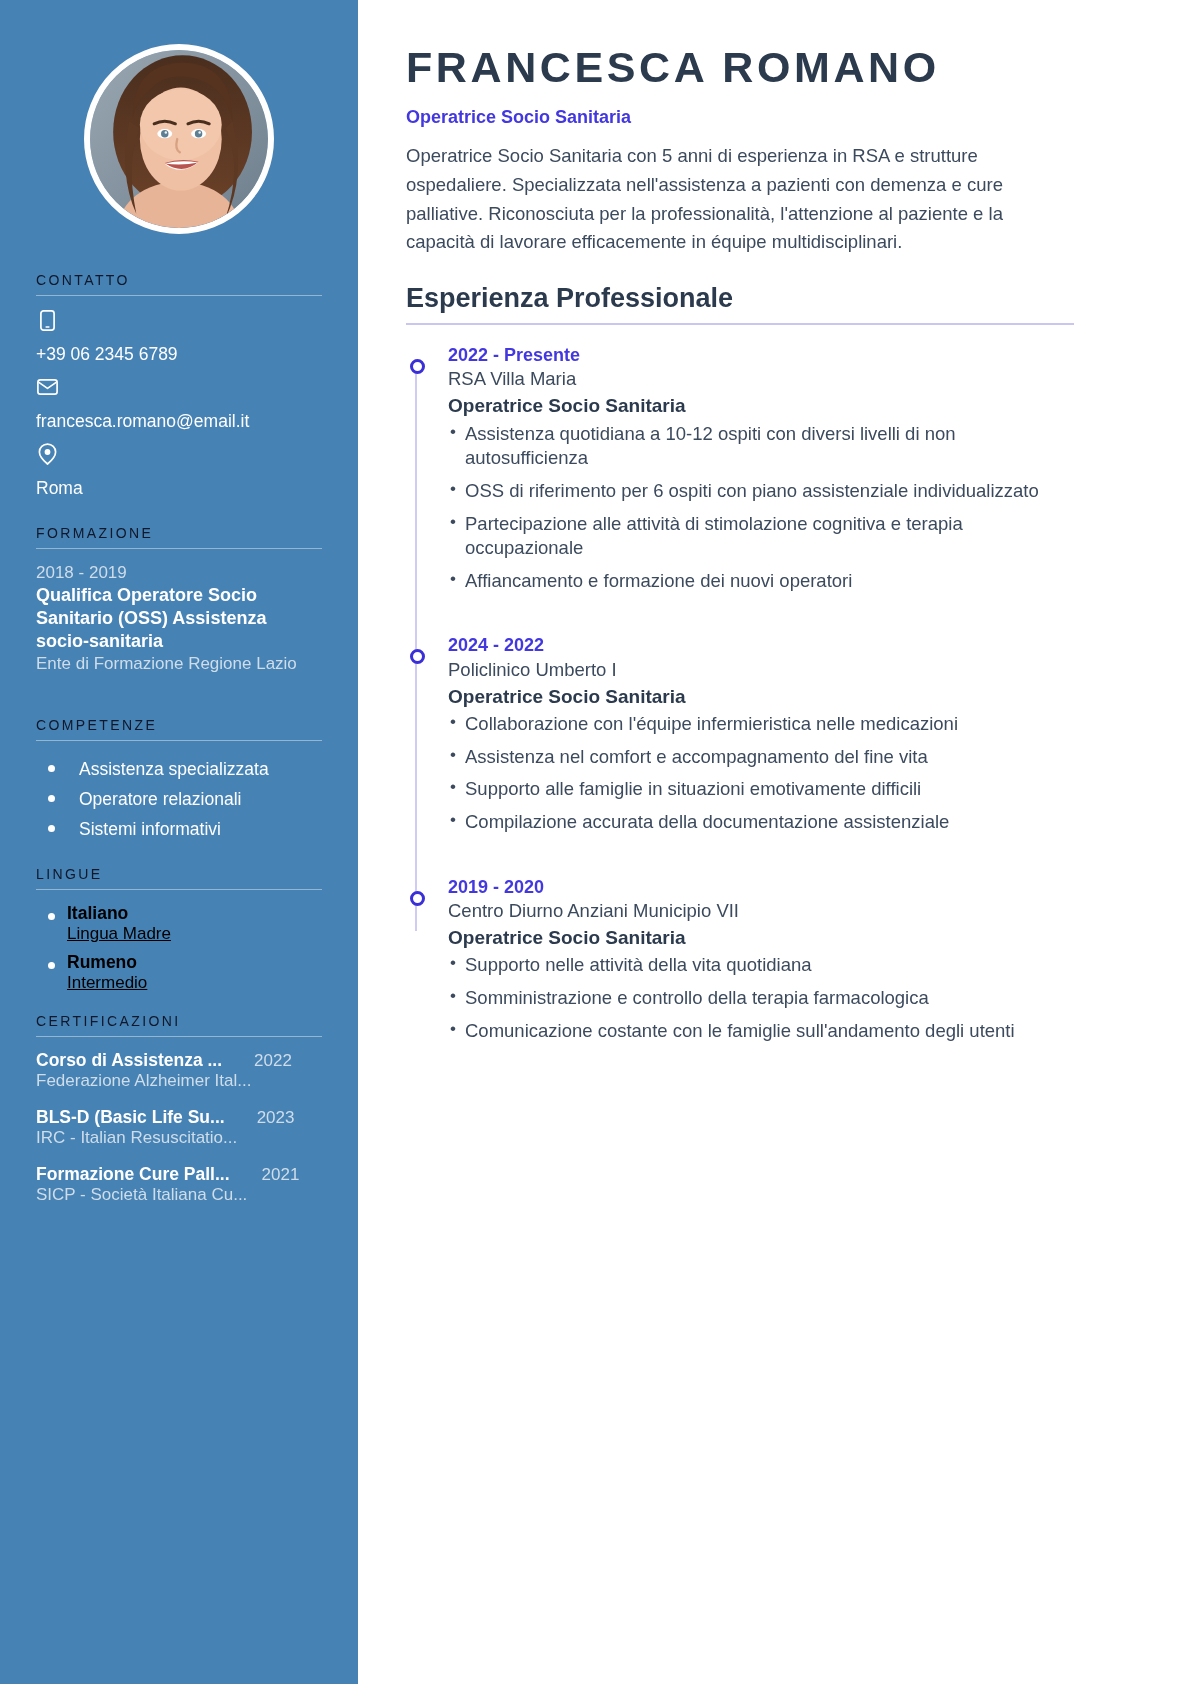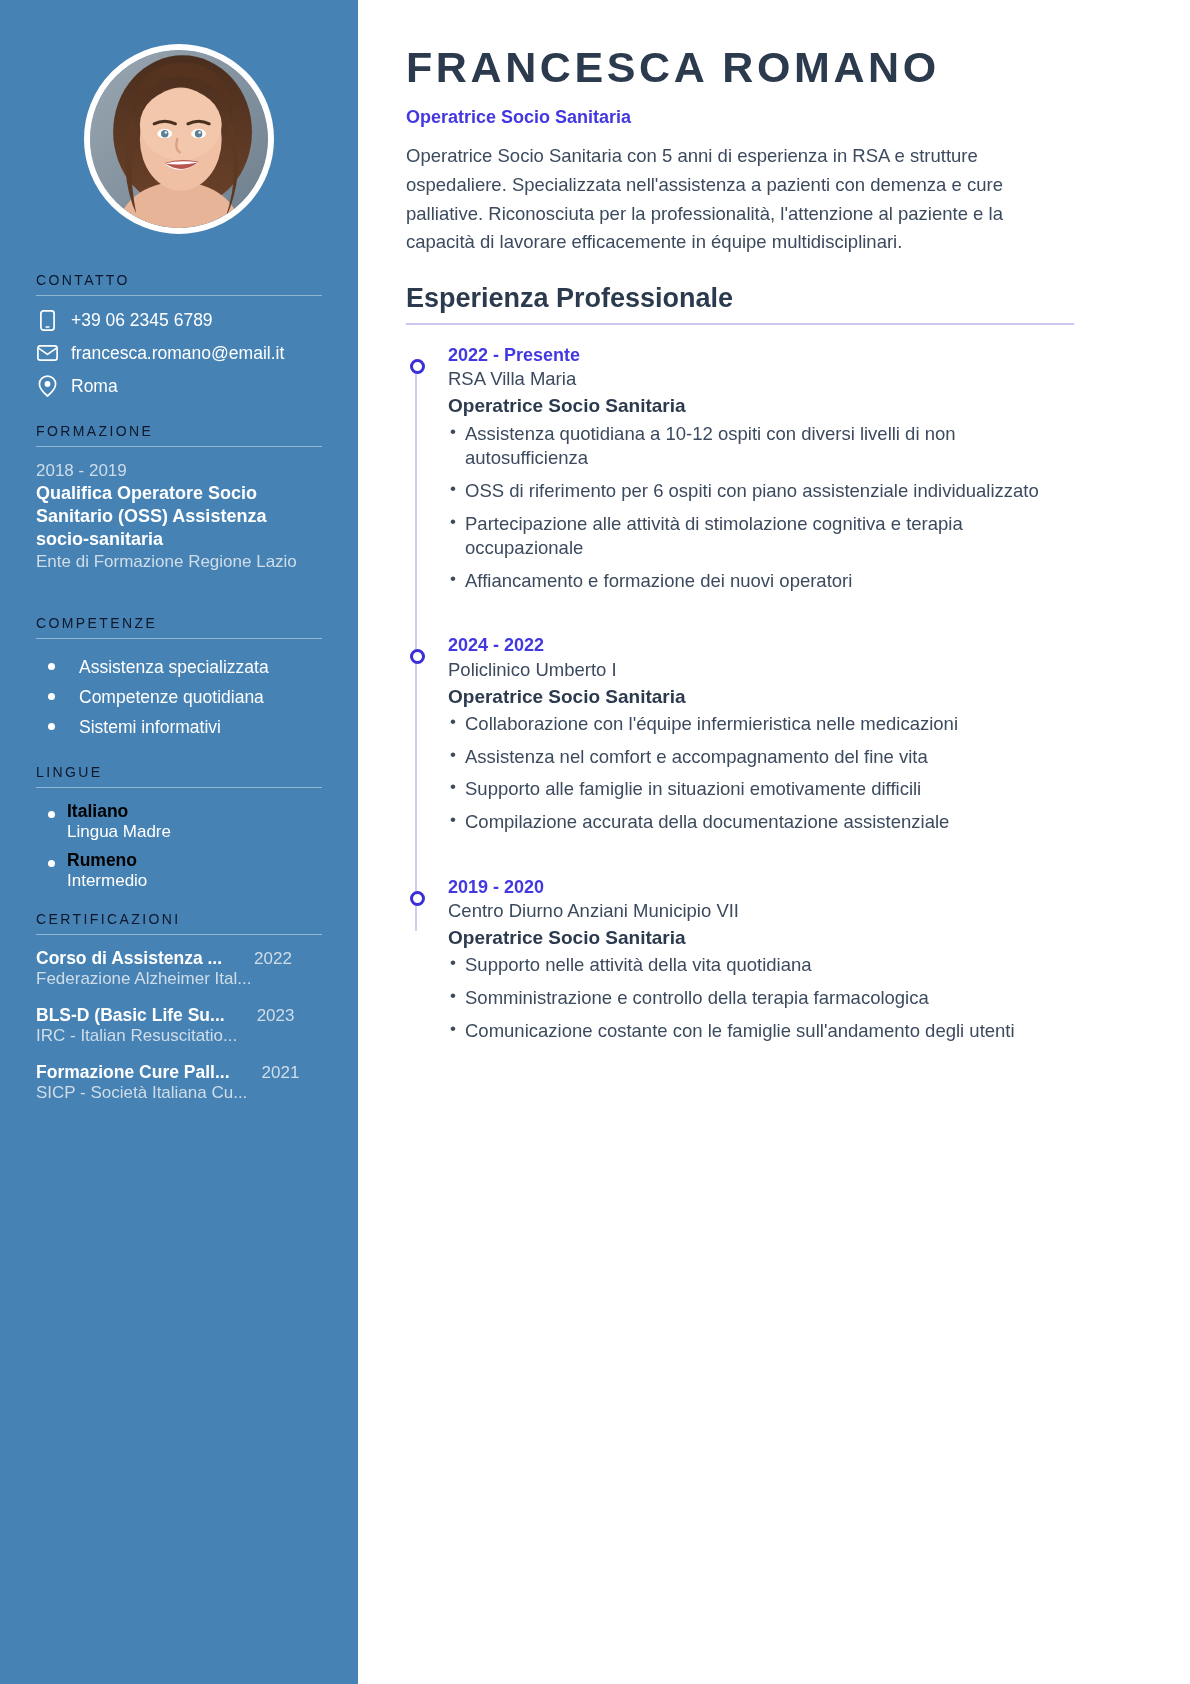--- a/index.html
+++ b/index.html
@@ -52,25 +52,25 @@
     padding-bottom: 7px;
   }
   .side-rule {
     height: 1px;
     background: rgba(255,255,255,0.42);
     margin-bottom: 13px;
   }
 
   .contact-row {
     display: flex;
-    align-items: center;
     gap: 13px;
     margin-bottom: 11px;
     font-size: 17.5px;
     color: #ffffff;
+    flex-direction: column;
   }
   .contact-row .ic {
     flex: 0 0 22px;
     width: 22px;
     height: 22px;
     display: flex;
     align-items: center;
     justify-content: center;
   }
   .contact-row .ic svg { display: block; }
@@ -105,21 +105,21 @@
     gap: 12px;
   }
   .lang-top .dot {
     flex: 0 0 7px;
     width: 7px; height: 7px;
     background: #ffffff;
     border-radius: 50%;
     margin-top: 10px;
   }
   .lang-name { font-size: 17.5px; font-weight: bold; color: #000000; }
-  .lang-level { font-size: 17px; color: #ffffff; padding-left: 19px; }
+  .lang-level { font-size: 17px; color: #000000; padding-left: 19px; text-decoration: underline; }
 
   .cert-item { margin-bottom: 16px; }
   .cert-top {
     display: flex;
     align-items: baseline;
     gap: 32px;
   }
   .cert-name {
     font-size: 17.5px;
     font-weight: bold;
@@ -322,21 +322,21 @@
     <section class="side-section" style="margin-top:42px">
       <div class="side-title">COMPETENZE</div>
       <div class="side-rule"></div>
       <ul class="plain">
         <li class="skill-li">
           <span class="dot"></span>
           <span>Assistenza specializzata</span>
         </li>
         <li class="skill-li">
           <span class="dot"></span>
-          <span>Competenze quotidiana</span>
+          <span>Operatore relazionali</span>
         </li>
         <li class="skill-li">
           <span class="dot"></span>
           <span>Sistemi informativi</span>
         </li>
       </ul>
     </section>
 
     <section class="side-section" style="margin-top:22px">
       <div class="side-title">LINGUE</div>

